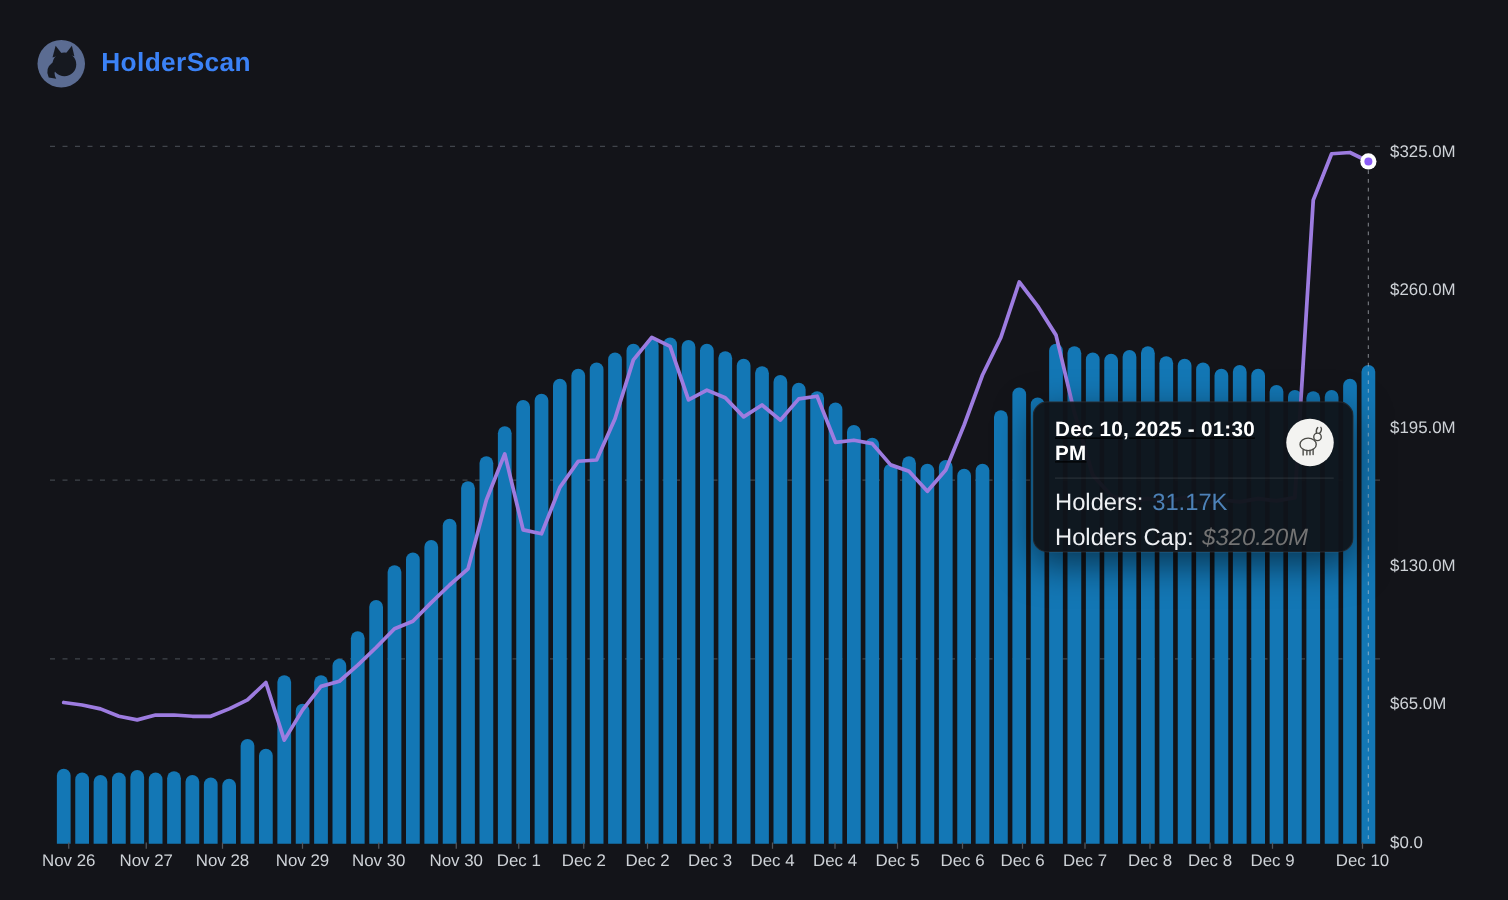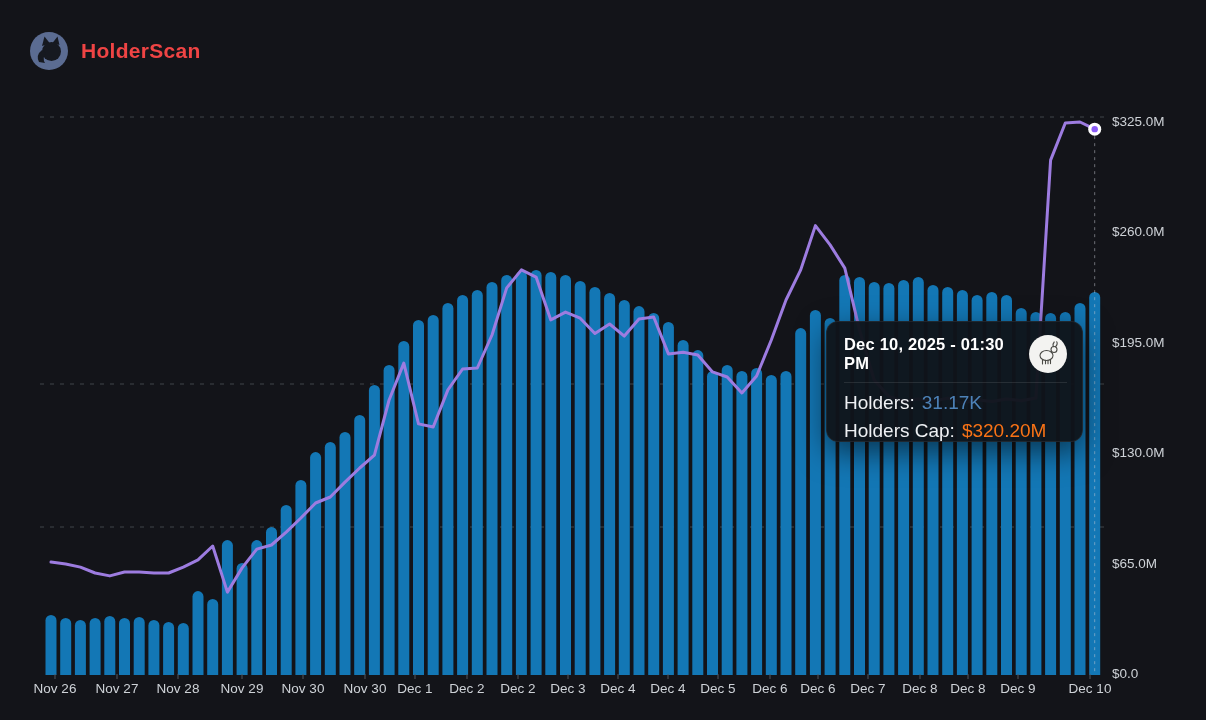--- a/index.html
+++ b/index.html
@@ -10,21 +10,21 @@
   .header{position:absolute;top:31px;left:29px;display:flex;align-items:center;gap:12px;z-index:3;}
   .logo-wrap{width:40px;height:40px;flex:0 0 auto;}
   .brand{font-size:21px;font-weight:700;color:#909499;letter-spacing:.3px;}
   #chart-svg{position:absolute;left:0;top:0;z-index:1;}
   .tooltip{
     position:absolute;left:826px;top:321px;width:257px;height:121px;box-sizing:border-box;
     background:rgba(16,20,26,.96);border:1px solid rgba(255,255,255,.07);
     border-radius:12px;box-shadow:0 10px 30px rgba(0,0,0,.55);
     padding:13px 15px 10px 17px;z-index:5;
   }
-  .tt-head{display:flex;align-items:center;justify-content:flex-end;}
+  .tt-head{display:flex;align-items:center;justify-content:flex-end;text-decoration:underline;}
   .tt-title{color:#ffffff;font-size:16.5px;font-weight:700;letter-spacing:.2px;}
   .tt-badge{width:38px;height:38px;border-radius:50%;background:#f3f3f1;display:flex;align-items:center;justify-content:center;flex:0 0 auto;}
   .tt-divider{height:1px;background:rgba(255,255,255,.10);margin:9px 0 9px;}
   .tt-row{font-size:19px;font-weight:500;color:#eef0f3;margin-bottom:6px;}
   .tt-val{margin-left:7px;font-weight:500;}
 </style>
 </head>
 <body style="background: rgb(19, 20, 25);">
 
 <div class="header">
@@ -32,21 +32,21 @@
     <svg width="40" height="40" viewBox="0 0 40 40">
       <circle cx="20" cy="20" r="19" id="logo-circle" fill="#5b6c92"></circle>
       <g fill="#161920" stroke="none">
         <polygon points="13,15 15.5,5.5 21,12.5"></polygon>
         <polygon points="23.5,12 28.5,5.5 30.5,14"></polygon>
         <circle cx="22.5" cy="20.5" r="9.5"></circle>
         <path d="M10,31 q-3.5,-7 3,-12 l4,3 q-4,5 -1,10 z"></path>
       </g>
     </svg>
   </div>
-  <div class="brand" style="color: #ef4444;">HolderScan</div>
+  <div class="brand" style="color: #3b82f6;">HolderScan</div>
 </div>
 
 <svg id="chart-svg" width="1206" height="720">
   <defs>
     <clipPath id="barclip">
         <rect x="0" y="0" width="1206" height="675"></rect>
       </clipPath>
   </defs>
   <g id="g-grid">
       <line x1="40" x2="1106" y1="117" y2="117" stroke="#40444b" stroke-width="1" stroke-dasharray="4 6"></line>
@@ -200,15 +200,15 @@
           <path d="M7.5,19 v4 M10.5,19.4 v3.4 M13,19.4 v3.4 M15.5,18.6 v4"></path>
         </g>
       </svg>
     </div>
   </div>
   <div class="tt-divider"></div>
   <div class="tt-row">
     <span>Holders:</span><span class="tt-val" id="tt-holders" style="color: rgb(77, 130, 184);">31.17K</span>
   </div>
   <div class="tt-row">
-    <span>Holders Cap:</span><span class="tt-val" id="tt-mcap" style="color: #f97316;">$320.20M</span>
+    <span>Holders Cap:</span><span class="tt-val" id="tt-mcap" style="color: #737373; font-style: italic;">$320.20M</span>
   </div>
 </div>
 
 </body></html>

